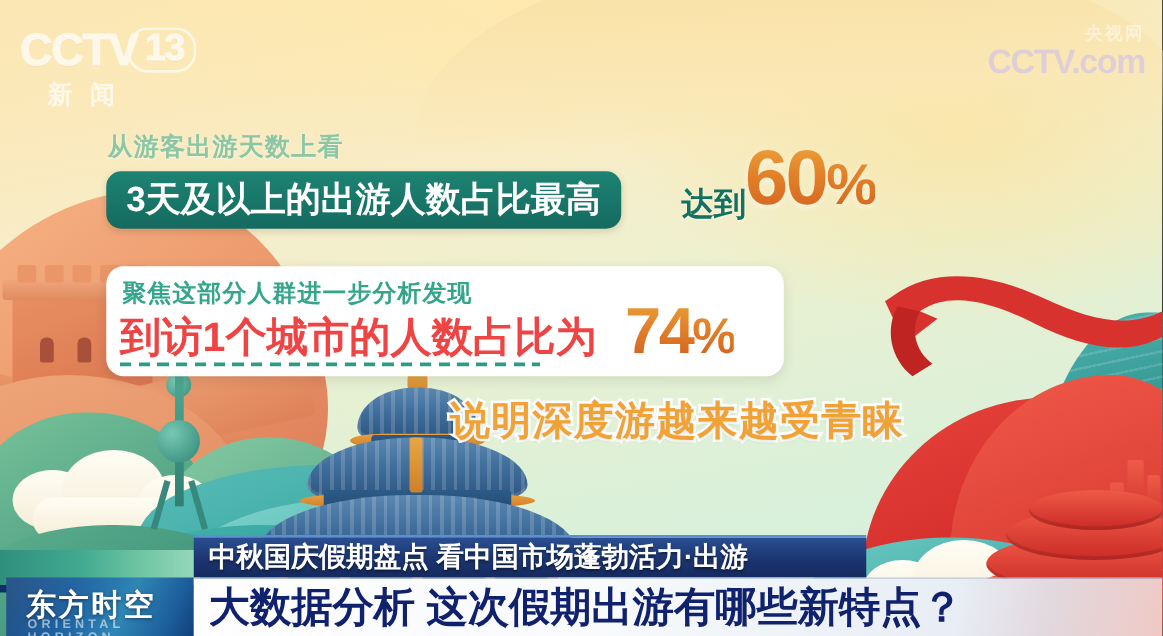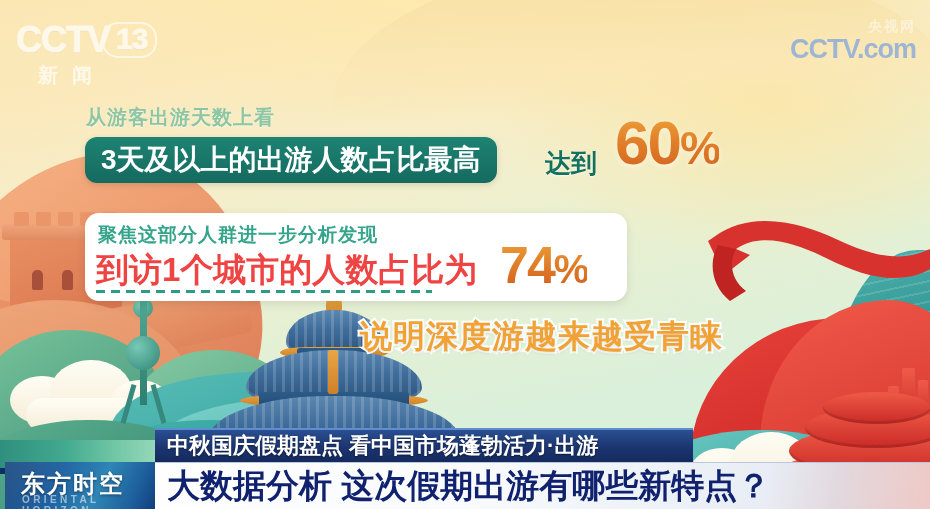--- a/index.html
+++ b/index.html
@@ -183,21 +183,21 @@
     text-align:right;
   }
   .cctv13 .sub{
     margin-top:4px; margin-left:22px; font-size:20px; font-weight:700;
     color:rgba(255,255,255,.92); letter-spacing:14px;
   }
 
   
   .wm{ position:absolute; right:14px; top:18px; text-align:right; opacity:.48; }
   .wm .l1{ font-size:14px; font-weight:700; color:#fff; letter-spacing:2px; }
-  .wm .l2{ font-size:27px; font-weight:700; color:#3b82f6; letter-spacing:-1px; line-height:1; }
+  .wm .l2{ font-size:27px; font-weight:700; color:#c4b5fd; letter-spacing:-1px; line-height:1; }
 
   
   .lead1{
     position:absolute; left:86px; top:104px;
     font-size:20px; font-weight:700; color:#8cc6a3;
     letter-spacing:1px;
     text-shadow:0 1px 2px rgba(255,255,255,.6);
   }
   .pill{
     position:absolute; left:85px; top:137px; height:46px;
@@ -209,21 +209,21 @@
   .pill span{
     font-size:28px; font-weight:700; color:#fff; letter-spacing:0px;
     white-space:nowrap;
   }
   .dadao{
     position:absolute; left:545px; top:146px;
     font-size:26px; font-weight:700; color:#14705f;
     text-shadow:0 1px 2px rgba(255,255,255,.7);
   }
   .big60{
-    position:absolute; left:615px; top:112px;
+    position:absolute; left:596px; top:112px;
     font-size:62px; font-weight:700; line-height:1;
     background:linear-gradient(180deg,#f0a43a 0%,#e2812a 45%,#d3611f 100%);
     -webkit-background-clip:text; background-clip:text; color:transparent;
     letter-spacing:-2px;
     filter:drop-shadow(0 2px 3px rgba(255,255,255,.55));
   }
   .big60 .pct{ font-size:46px; }
 
   
   .card{

